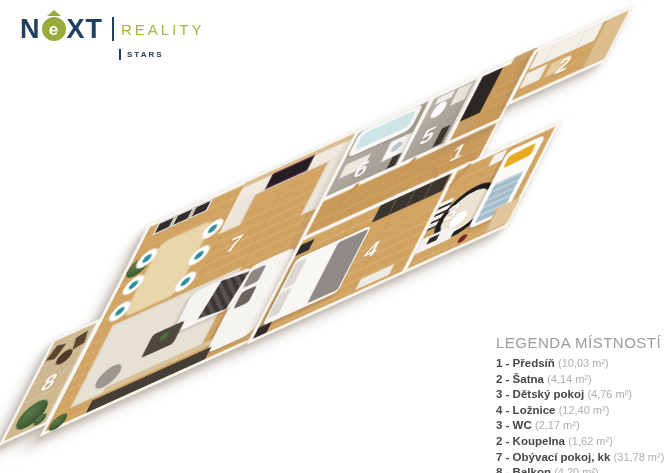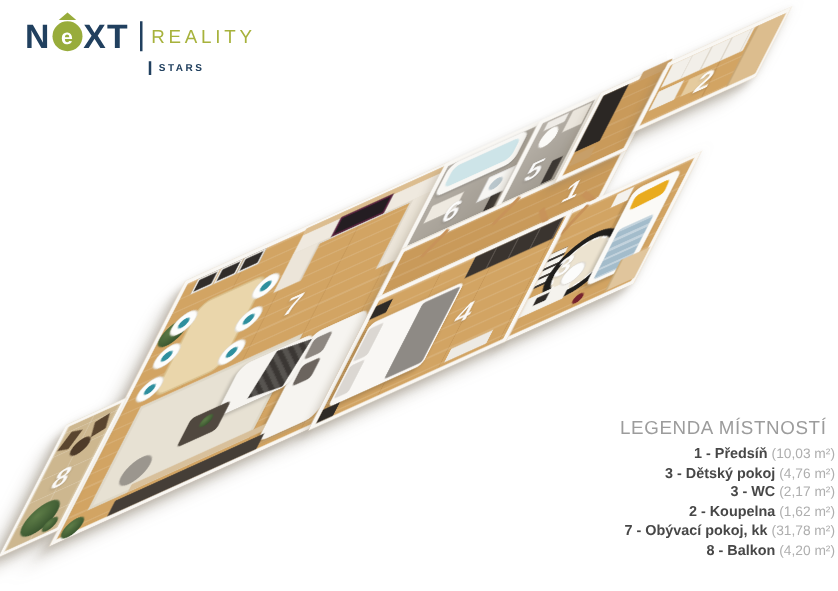--- a/index.html
+++ b/index.html
@@ -25,21 +25,21 @@
   .logo-stars{font-size:8px;font-weight:bold;color:#21405f;letter-spacing:2px;}
   
   .watermark{position:absolute;left:424px;top:12px;z-index:50;
     font-size:40px;font-weight:bold;letter-spacing:6px;color:rgba(255,255,255,0.52);}
   .wm-caret{position:absolute;top:-5px;left:44px;width:0;height:0;
     border-left:10px solid transparent;border-right:10px solid transparent;
     border-bottom:9px solid rgba(255,255,255,0.52);}
   
   .legend{position:absolute;left:496px;top:334px;width:172px;z-index:60;}
   .legend-title{font-size:15px;color:#9c9c9c;letter-spacing:.5px;margin-bottom:6px;}
-  .legend-item{font-size:11.5px;color:#474747;font-weight:bold;margin-top:3.6px;white-space:nowrap;text-align:right;}
+  .legend-item{font-size:11.5px;color:#474747;font-weight:bold;margin-top:3.6px;white-space:nowrap;}
   .legend-item .area{color:#aeaeae;font-weight:normal;font-size:11px;}
   
   .plan-anchor{position:absolute;left:148px;top:225px;width:0;height:0;
     transform:matrix(0.84,-0.38,-0.40,0.78,0,0);transform-origin:0 0;z-index:10;
     filter:drop-shadow(-7px 9px 10px rgba(115,102,85,0.33));}
   .room{position:absolute;border:5px solid #f9f7f3;box-sizing:border-box;
     box-shadow:-4px 6px 10px rgba(130,115,95,0.28);}
   .floor-wood{background-color:#d2a463;
     background-image:repeating-linear-gradient(180deg,rgba(255,255,255,0.12) 0 2px,rgba(0,0,0,0) 2px 15px),
       repeating-linear-gradient(90deg,rgba(120,70,20,0.14) 0 1px,rgba(0,0,0,0) 1px 58px);}
@@ -208,19 +208,21 @@
     <div class="f" style="left:0px;top:112px;width:16px;height:14px;background:#2f2b27;"></div>
     <div class="f" style="left:120px;top:108px;width:40px;height:14px;background:#edeae4;"></div>
     <div class="roomnum" style="left:106px;top:52px;">4</div>
   </div>
 
 </div>
 
 <div class="legend">
   <div class="legend-title">LEGENDA MÍSTNOSTÍ</div>
   <div class="legend-item"><span>1 - Předsíň </span><span class="area">(10,03 m²)</span></div>
+  <div class="legend-item"><span>2 - Šatna </span><span class="area">(4,14 m²)</span></div>
   <div class="legend-item"><span>3 - Dětský pokoj </span><span class="area">(4,76 m²)</span></div>
+  <div class="legend-item"><span>4 - Ložnice </span><span class="area">(12,40 m²)</span></div>
   <div class="legend-item"><span>3 - WC </span><span class="area">(2,17 m²)</span></div>
   <div class="legend-item"><span>2 - Koupelna </span><span class="area">(1,62 m²)</span></div>
   <div class="legend-item"><span>7 - Obývací pokoj, kk </span><span class="area">(31,78 m²)</span></div>
   <div class="legend-item"><span>8 - Balkon </span><span class="area">(4,20 m²)</span></div>
 
 </div>
 
 </body></html>

